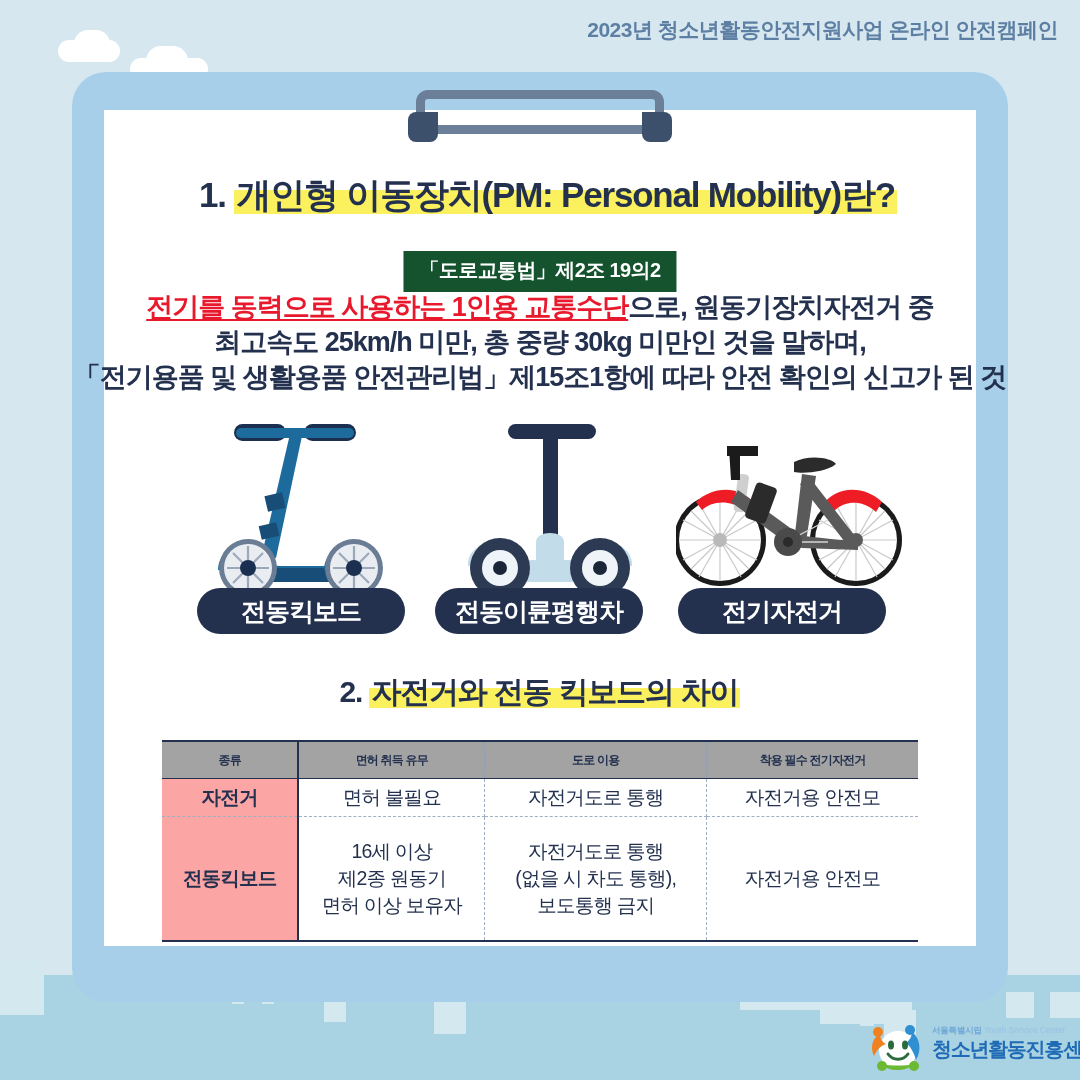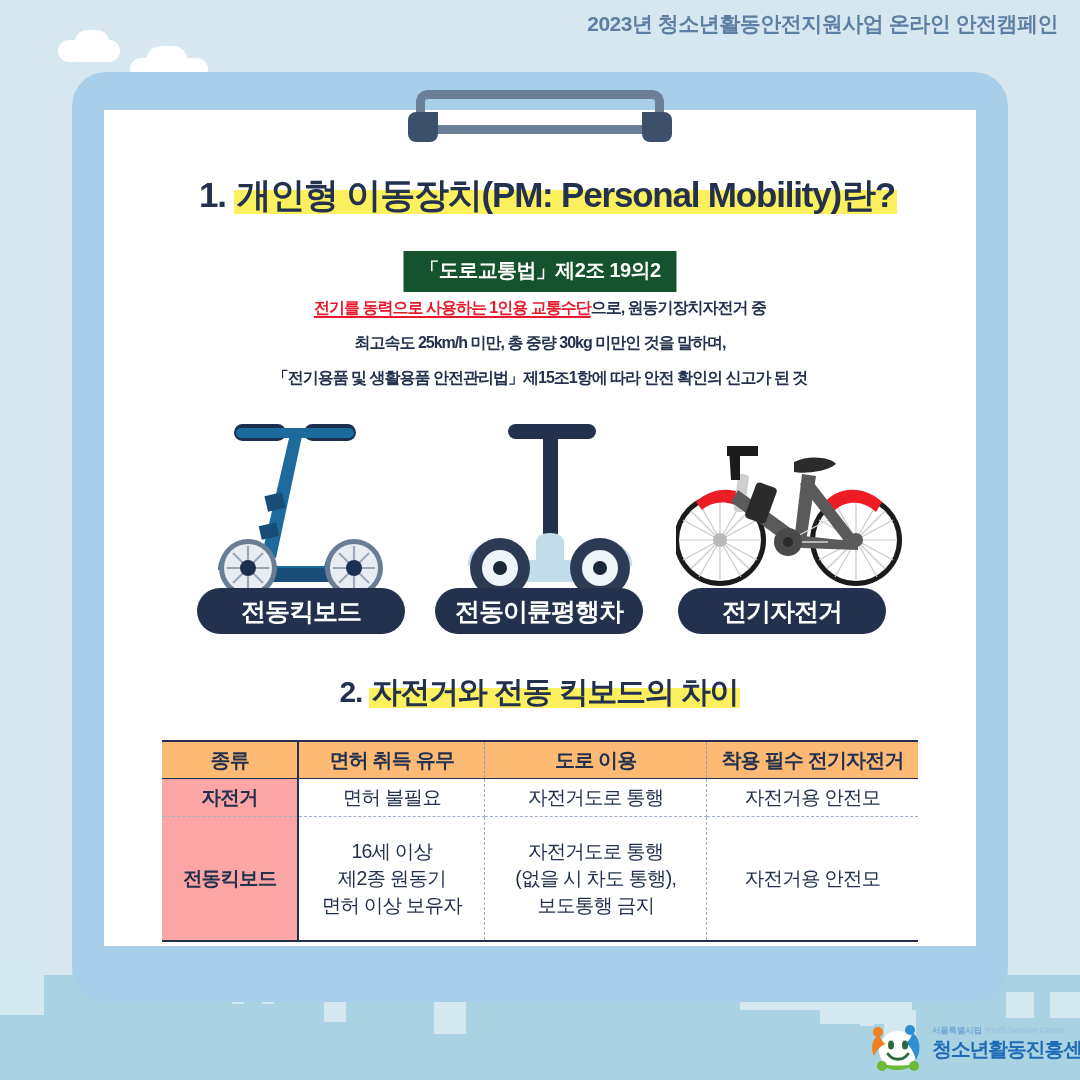--- a/index.html
+++ b/index.html
@@ -36,21 +36,21 @@
   }
   .clip-foot{
     position:absolute;width:30px;height:30px;background:#3c4f6b;
     top:22px;
   }
   .clip-foot.l{left:0;border-radius:8px 0 8px 8px;}
   .clip-foot.r{right:0;border-radius:0 8px 8px 8px;}
 
   
   .top-caption{
-    position:absolute;right:22px;top:10px;
+    position:absolute;right:22px;top:16px;
     font-size:21px;font-weight:700;color:#5d7fa3;letter-spacing:-0.5px;
     white-space:nowrap;
     text-align:right;
   }
 
   
   .sec1-title{
     position:absolute;left:16px;right:0;top:172px;text-align:center;
     font-size:35px;font-weight:900;color:#23314f;letter-spacing:-1.2px;
     white-space:nowrap;
@@ -62,21 +62,21 @@
 
   .law-badge{
     position:absolute;left:50%;transform:translateX(-50%);top:251px;
     background:#14532d;color:#ffffff;
     font-size:20px;font-weight:700;letter-spacing:-0.6px;
     padding:6px 16px 8px 16px;white-space:nowrap;
   }
 
   .body-copy{
     position:absolute;left:0;right:0;top:290px;text-align:center;
-    font-size:16px;font-weight:700;color:#23314f;letter-spacing:-1px;
+    font-size:27px;font-weight:700;color:#23314f;letter-spacing:-1px;
     line-height:35px;
   }
   .body-copy .redline{
     color:#e8192c;font-weight:900;
     text-decoration:underline;text-underline-offset:3px;text-decoration-thickness:2px;
   }
   .body-copy .ln{display:block;}
 
   
   .vehicles{position:absolute;left:0;top:420px;width:1080px;height:220px;}
@@ -98,21 +98,21 @@
   }
 
   
   .tbl{
     position:absolute;left:162px;top:740px;width:756px;
     border-collapse:collapse;
     font-size:19.5px;color:#23314f;letter-spacing:-0.8px;
   }
   .tbl td{padding:0;vertical-align:middle;text-align:center;line-height:27px;}
   .tbl .row-head td{
-    background:#fdba74;font-weight:900;height:36px;font-size:20px;
+    background:#a3a3a3;font-weight:900;height:36px;font-size:12px;
     border-top:2.5px solid #23314f;border-bottom:1.6px solid #23314f;
   }
   .tbl .row-body td{border-bottom:1px dashed #9fb0c4;}
   .tbl .row-last td{border-bottom:2.5px solid #23314f;}
   .tbl .c0{
     background:#fca5a5;font-weight:700;width:136px;
     border-right:2px solid #23314f;
   }
   .tbl .c1{width:186px;border-right:1px dashed #9fb0c4;}
   .tbl .c2{width:222px;border-right:1px dashed #9fb0c4;}

